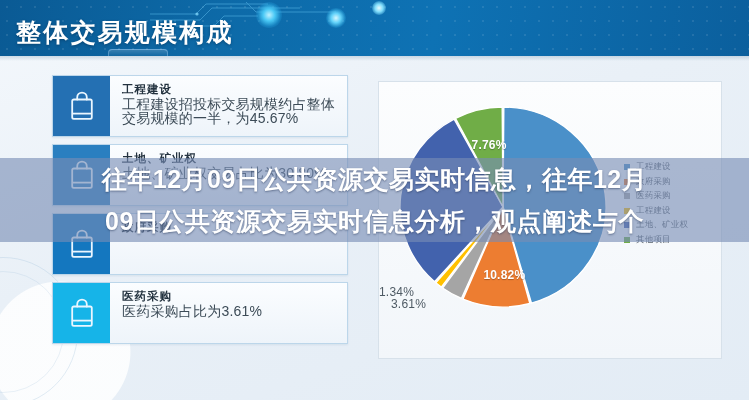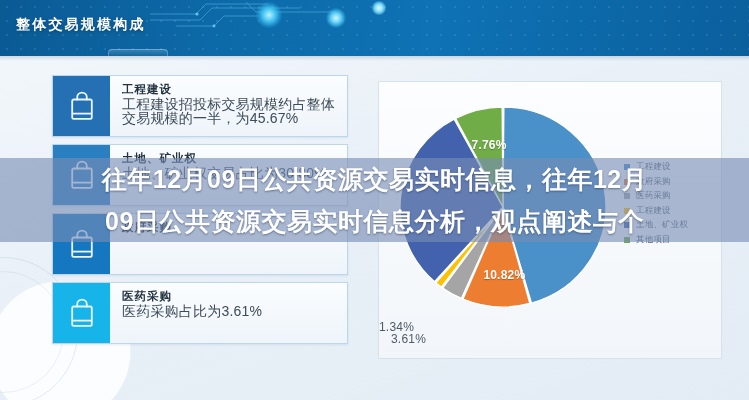--- a/index.html
+++ b/index.html
@@ -40,21 +40,21 @@
   .header .glow2 {
     position:absolute; left:326px; top:8px; width:20px; height:20px; border-radius:50%;
     background:radial-gradient(circle,#d6f7ff 0%,#62d2fa 34%,rgba(50,180,235,.3) 64%,rgba(30,140,210,0) 80%);
   }
   .header .glow3 {
     position:absolute; left:372px; top:1px; width:14px; height:14px; border-radius:50%;
     background:radial-gradient(circle,#e8fbff 0%,#7fdcfb 40%,rgba(60,190,240,0) 80%);
   }
   .header-title {
     position:absolute; left:16px; top:16px;
-    font-size:14px; font-weight:700; letter-spacing:2.2px; color:#ffffff;
+    font-size:25px; font-weight:700; letter-spacing:2.2px; color:#ffffff;
     text-shadow:0 1px 3px rgba(0,30,60,.45);
   }
   
   .header-notch {
     position:absolute; left:108px; bottom:-1px; width:60px; height:8px;
     border-top:1px solid rgba(180,220,255,.55);
     border-left:1px solid rgba(180,220,255,.35);
     border-right:1px solid rgba(180,220,255,.35);
     border-radius:4px 4px 0 0;
     background:linear-gradient(180deg,rgba(255,255,255,.18),rgba(255,255,255,0));
@@ -105,21 +105,21 @@
     border:1px solid #d7e1ea;
   }
   .pie-wrap { position:absolute; left:6px; top:10px; width:236px; height:230px; }
   .pie-svg  { display:block; }
 
   .slice-label {
     position:absolute; font-size:12px; color:#ffffff; font-weight:600;
     letter-spacing:.2px; text-shadow:0 1px 1px rgba(0,0,0,.28);
     white-space:nowrap;
   }
-  .slice-label.dark { color:#4e5a64; text-shadow:none; font-weight:500;margin-top:35px; }
+  .slice-label.dark { color:#4e5a64; text-shadow:none; font-weight:500; }
 
   
   .legend { position:absolute; left:245px; top:78px; width:98px; }
   .legend-item { display:flex; align-items:center; height:14.5px; }
   .legend-swatch { width:6px; height:6px; flex:0 0 6px; margin-right:6px; }
   .legend-label { font-size:8.5px; color:#59626b; letter-spacing:.2px; white-space:nowrap; }
 
   
   .overlay { position:absolute; left:0; width:749px; z-index:40; }
   .ob {

